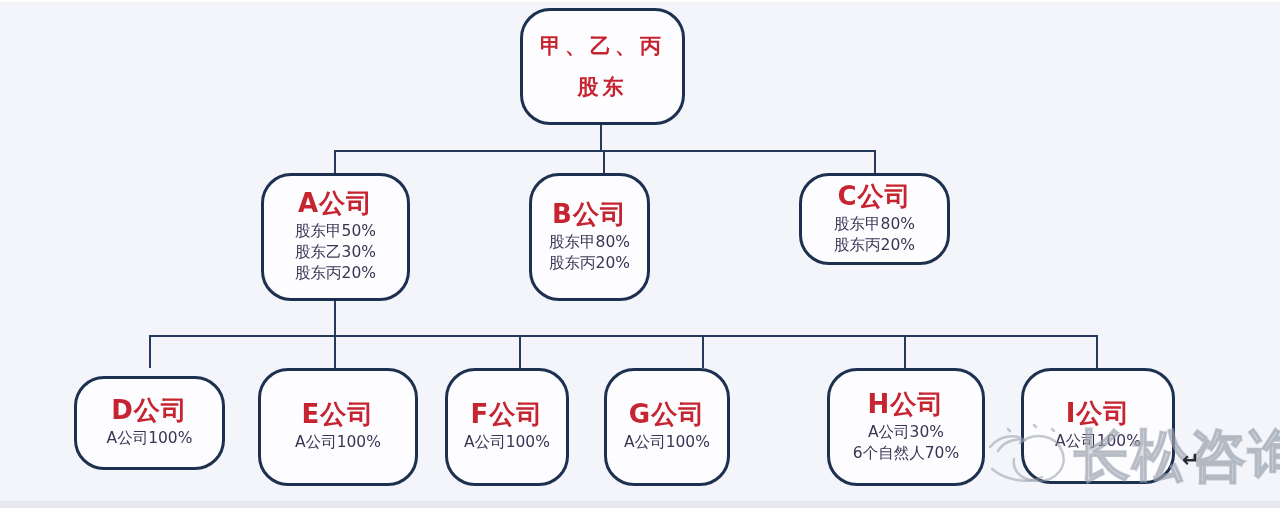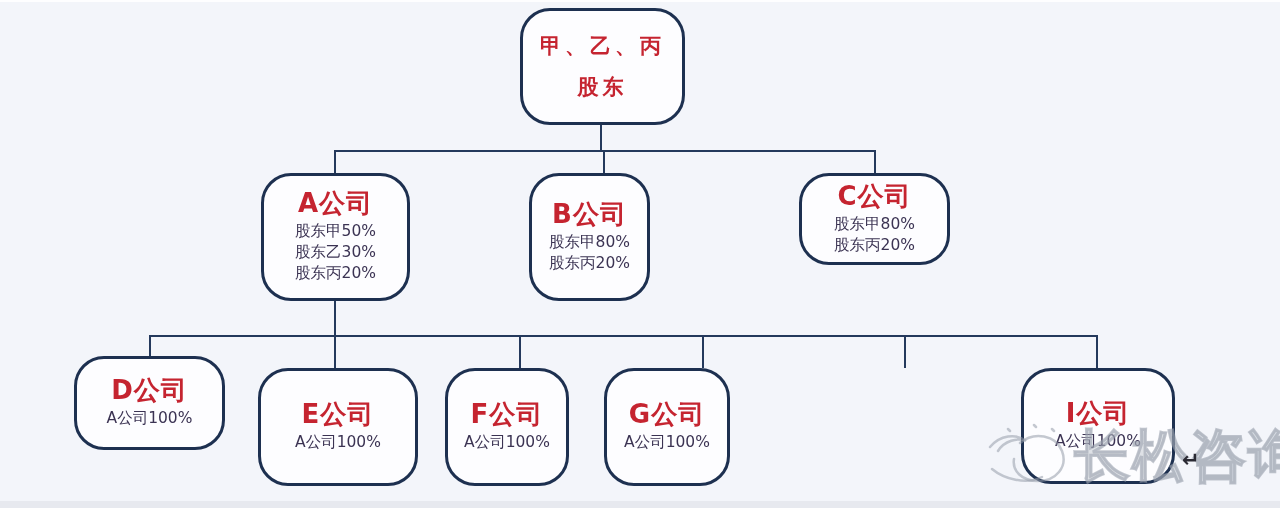--- a/index.html
+++ b/index.html
@@ -93,21 +93,21 @@
     <div class="nline">股东丙20%</div>
   </div>
 
   <div class="node" style="left:799px;top:173px;width:151px;height:92px">
     <div class="ntitle">C公司</div>
     <div class="title-gap"></div>
     <div class="nline">股东甲80%</div>
     <div class="nline">股东丙20%</div>
   </div>
 
-  <div class="node" style="left:74px;top:356px;width:151px;height:94px">
+  <div class="node" style="left:74px;top:376px;width:151px;height:94px">
     <div class="ntitle">D公司</div>
     <div class="title-gap"></div>
     <div class="nline">A公司100%</div>
   </div>
 
   <div class="node" style="left:258px;top:368px;width:160px;height:118px">
     <div class="ntitle">E公司</div>
     <div class="title-gap"></div>
     <div class="nline">A公司100%</div>
   </div>
@@ -117,20 +117,26 @@
     <div class="title-gap"></div>
     <div class="nline">A公司100%</div>
   </div>
 
   <div class="node" style="left:604px;top:368px;width:126px;height:118px">
     <div class="ntitle">G公司</div>
     <div class="title-gap"></div>
     <div class="nline">A公司100%</div>
   </div>
 
+  <div class="node" style="left:827px;top:368px;width:158px;height:118px">
+    <div class="ntitle">H公司</div>
+    <div class="title-gap"></div>
+    <div class="nline">A公司30%</div>
+    <div class="nline">6个自然人70%</div>
+  </div>
 
   <div class="node" style="left:1021px;top:368px;width:154px;height:116px">
     <div class="ntitle">I公司</div>
     <div class="title-gap"></div>
     <div class="nline">A公司100%</div>
   </div>
 
   <div class="watermark">
     <svg class="wm-logo" width="110" height="86" viewBox="0 0 110 86">
       <g fill="none" stroke="rgba(150,157,170,0.55)" stroke-width="2.5" stroke-linecap="round">

